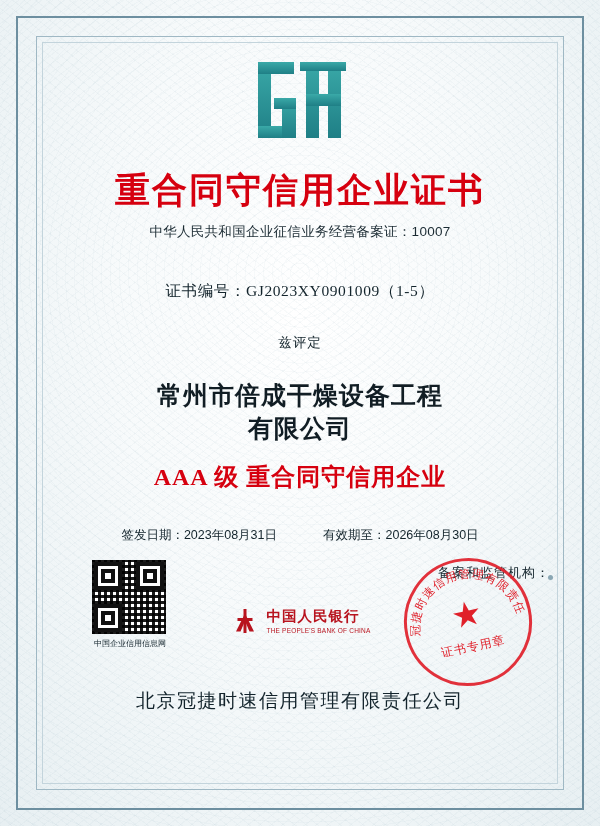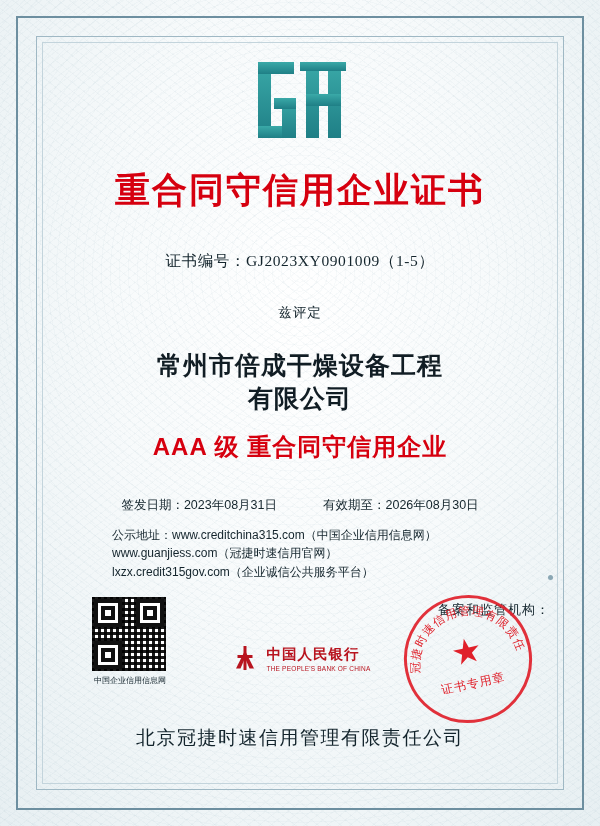--- a/index.html
+++ b/index.html
@@ -105,21 +105,21 @@
     font-family: "Liberation Serif", serif;
     font-weight: bold;
     font-size: 25px;
     color: #111d24;
     text-align: center;
     line-height: 1.32;
     letter-spacing: 1px;
   }
   .grade {
     margin-top: 16px;
-    font-family: Liberation Sans, sans-serif;
+    font-family: Liberation Serif, serif;
     font-weight: bold;
     font-size: 24px;
     color: #d6000f;
     letter-spacing: 1px;
     text-align: center;
   }
   
   .dates {
     margin-top: 34px;
     width: 100%;
@@ -303,42 +303,38 @@
 
         <rect x="66" y="8" width="13" height="76" fill="url(#tealgrad)"></rect>
         <rect x="88" y="8" width="13" height="76" fill="url(#tealgrad)"></rect>
         <rect x="66" y="40" width="35" height="12" fill="url(#tealgrad)"></rect>
         <rect x="60" y="8" width="46" height="9" fill="url(#tealgrad)"></rect>
       </svg>
     </div>
 
     <div class="main-title">重合同守信用企业证书</div>
 
+    <div class="sub-record">中华人民共和国企业征信业务经营备案证：10007</div>
 
     <div class="cert-number">证书编号：GJ2023XY0901009（1-5）</div>
 
     <div class="hereby">兹评定</div>
 
     <div class="company">
       <div>常州市倍成干燥设备工程</div>
       <div>有限公司</div>
     </div>
 
     <div class="grade">AAA 级 重合同守信用企业</div>
 
     <div class="dates">
       <span>签发日期：2023年08月31日</span>
       <span>有效期至：2026年08月30日</span>
     </div>
 
-    <div class="urls">
-      <span class="u"><span>公示地址：</span><span class="link">www.creditchina315.com（中国企业信用信息网）</span></span>
-      <span class="u link">www.guanjiess.com（冠捷时速信用官网）</span>
-      <span class="u link">lxzx.credit315gov.com（企业诚信公共服务平台）</span>
-    </div>
 
     <div class="bottom">
 
       <div class="qr-wrap">
         <div class="qr">
             <span class="qr3"></span>
           </div>
         <div class="qr-label">中国企业信用信息网</div>
       </div>
 

